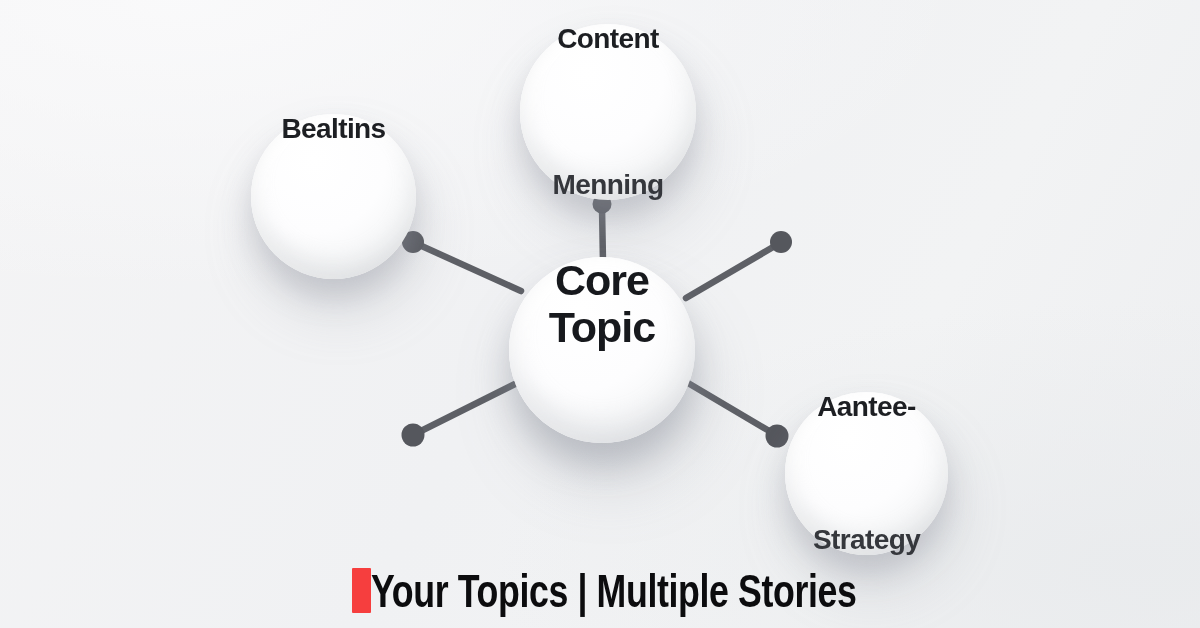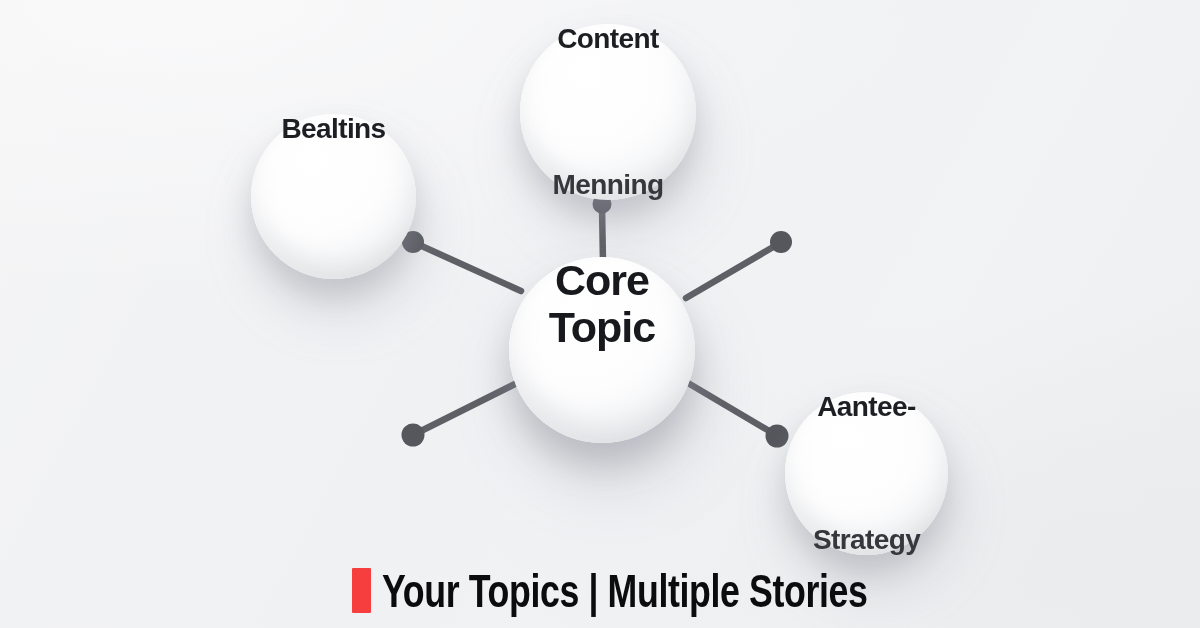--- a/index.html
+++ b/index.html
@@ -66,21 +66,21 @@
       inset 10px 14px 22px rgba(255,255,255,.95);
   }
   .center-label{
     font-weight:700;font-size:43px;line-height:1.1;
     letter-spacing:-1px;color:#17191d;
     width:120px;text-align:center;
   }
 
   .footer{
     position:absolute;left:352px;top:568px;
-    display:flex;align-items:center;gap:11px;
+    display:flex;align-items:center;
   }
   .footer-accent-bar{
     width:19px;height:45px;background:var(--accent-red);
     border-radius:1px;flex:0 0 auto;
   }
   .footer-title{
     font-weight:700;font-size:47px;line-height:45px;
     letter-spacing:-.5px;color:var(--footer-text);
     white-space:nowrap;
     transform:scaleX(.76);transform-origin:left center;

